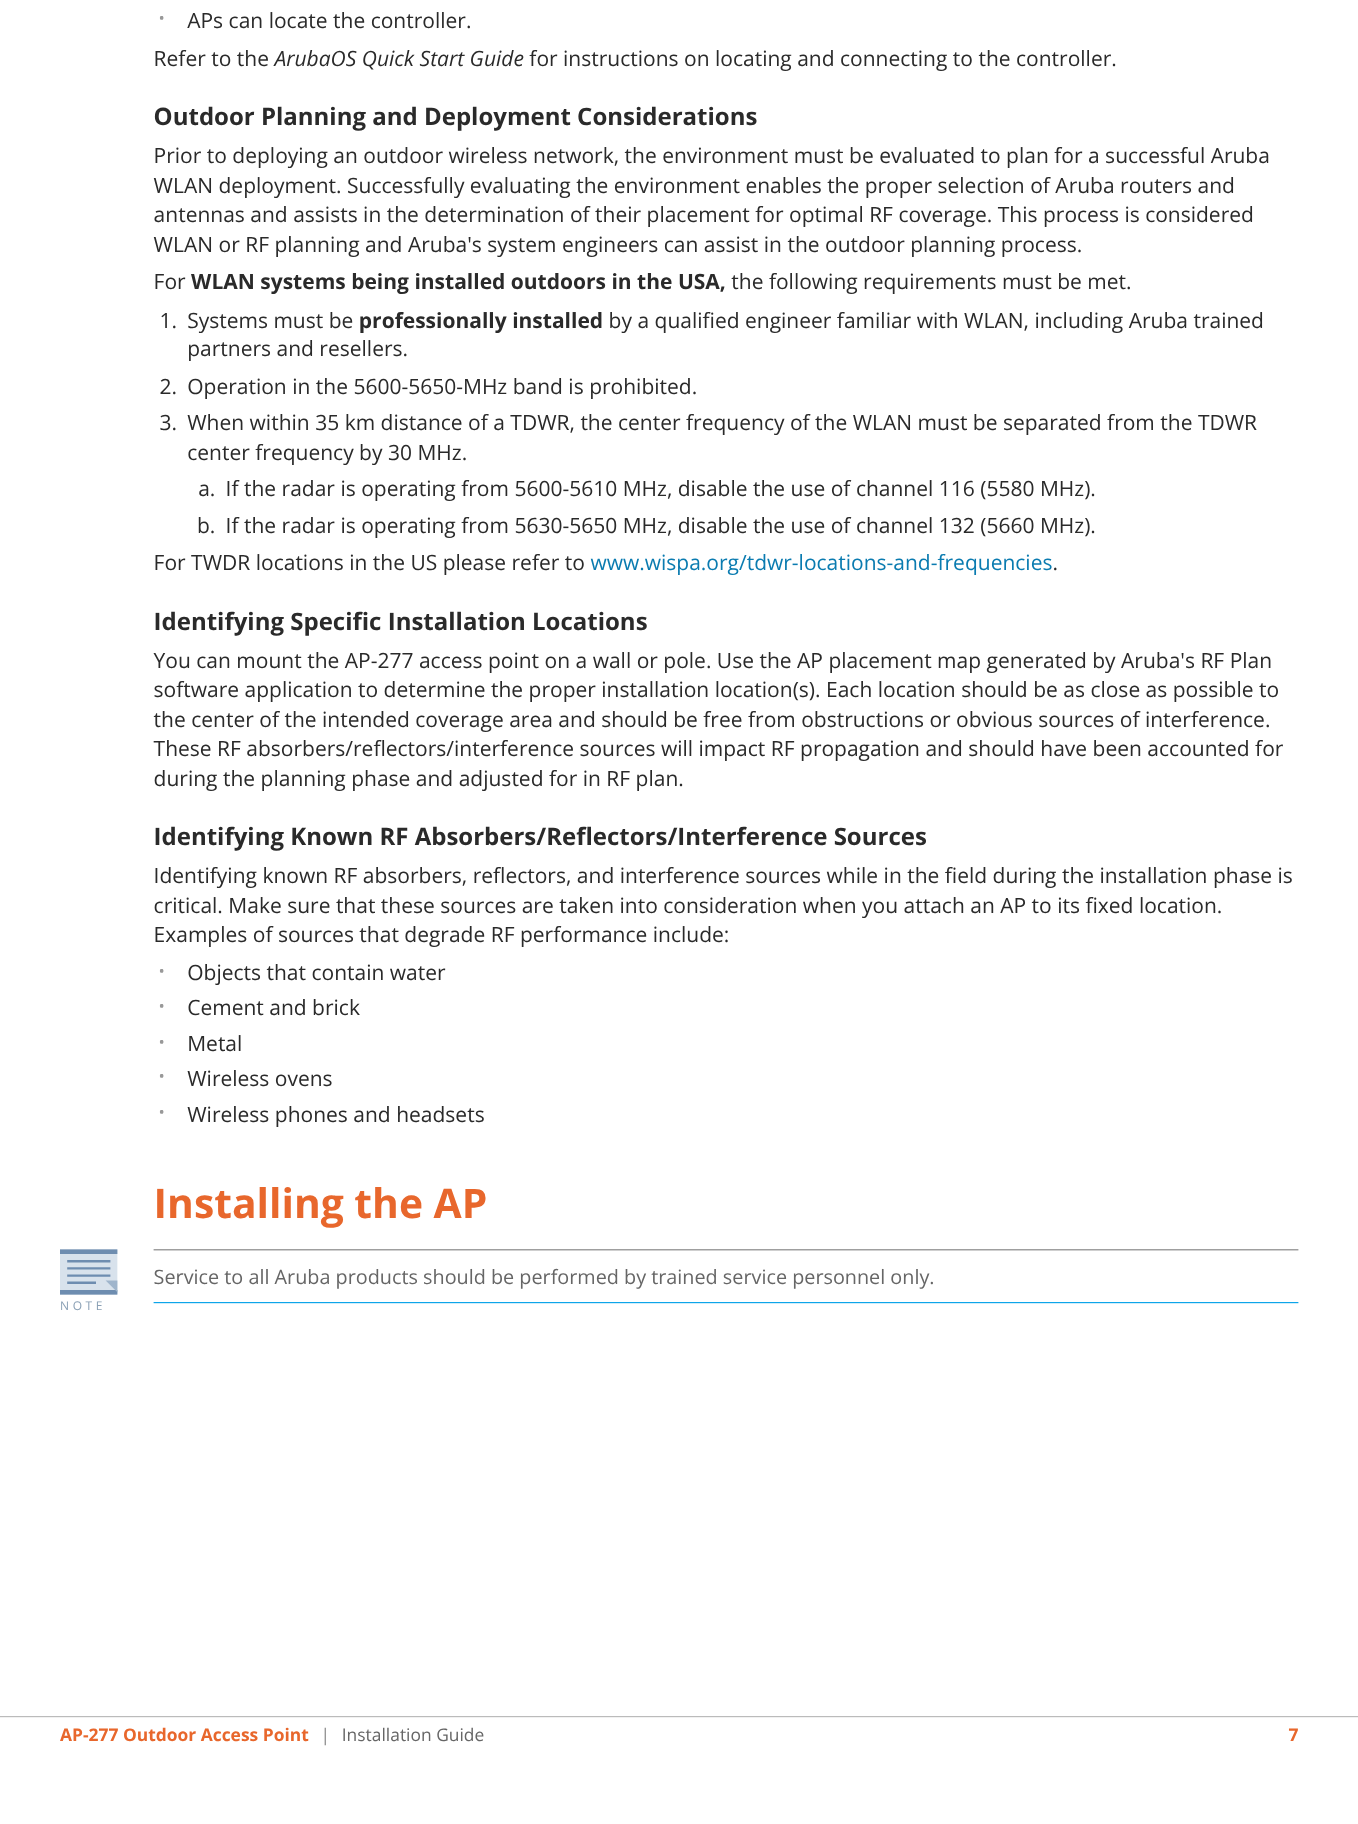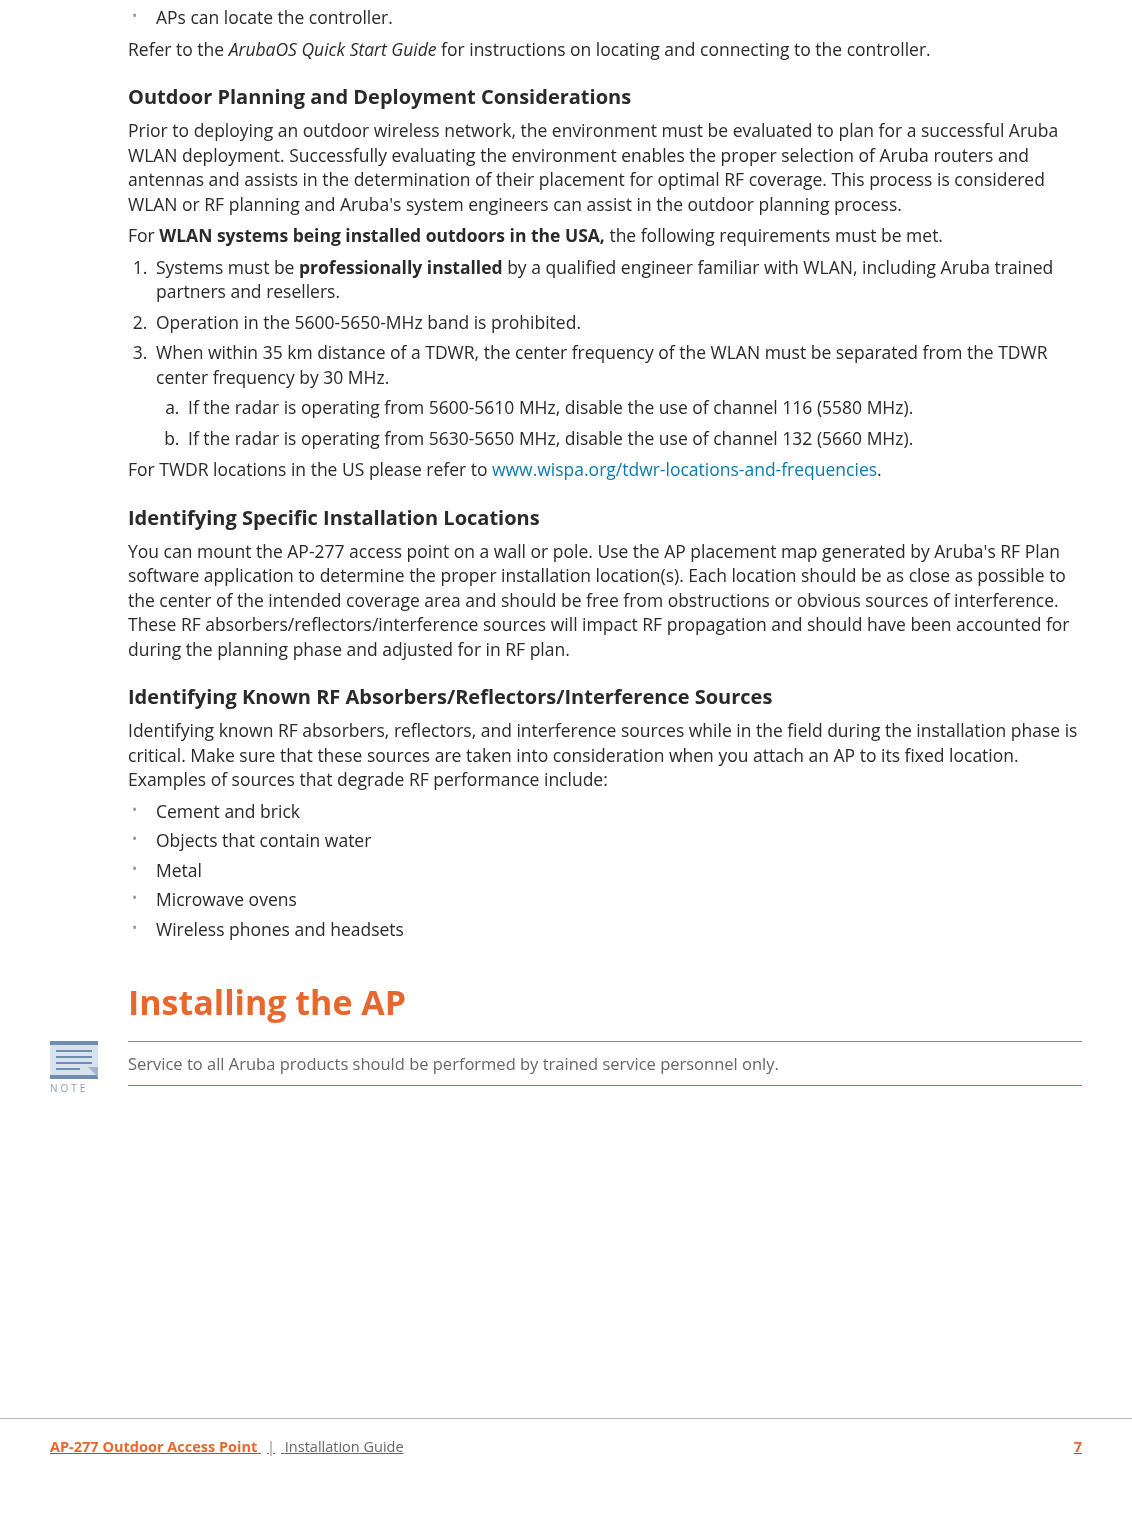--- a/index.html
+++ b/index.html
@@ -102,27 +102,26 @@
     font-size: 16.5px;
     color: #666;
     margin-left: 20px;
   }
   .footer {
     position: absolute;
     bottom: 18px;
     left: 0;
     right: 0;
     border-top: 1px solid #bbb;
-    padding: 18px 50px 0 50px;
+    padding: 6px 50px 0 50px;
     font-size: 14.5px;
     color: #666;
     display: flex;
     justify-content: space-between;
     box-sizing: border-box;
-    text-decoration: underline;
   }
   .footer .left .orange {
     color: #e8672c;
     font-weight: 700;
   }
   .footer .left .sep {
     color: #888;
     margin: 0 6px;
   }
   .footer .right {
@@ -165,24 +164,24 @@
     <p>
       <span>For TWDR locations in the US please refer to </span><a class="link" href="#">www.wispa.org/tdwr-locations-and-frequencies</a><span>.</span>
     </p>
 
     <h3>Identifying Specific Installation Locations</h3>
     <p>You can mount the AP-277 access point on a wall or pole. Use the AP placement map generated by Aruba's RF Plan software application to determine the proper installation location(s). Each location should be as close as possible to the center of the intended coverage area and should be free from obstructions or obvious sources of interference. These RF absorbers/reflectors/interference sources will impact RF propagation and should have been accounted for during the planning phase and adjusted for in RF plan.</p>
 
     <h3>Identifying Known RF Absorbers/Reflectors/Interference Sources</h3>
     <p>Identifying known RF absorbers, reflectors, and interference sources while in the field during the installation phase is critical. Make sure that these sources are taken into consideration when you attach an AP to its fixed location. Examples of sources that degrade RF performance include:</p>
     <ul class="bullets">
+      <li><span>Objects that contain water</span></li>
       <li><span>Cement and brick</span></li>
-      <li><span>Objects that contain water</span></li>
       <li><span>Metal</span></li>
-      <li><span>Microwave ovens</span></li>
+      <li><span>Wireless ovens</span></li>
       <li><span>Wireless phones and headsets</span></li>
     </ul>
 
     <h2 class="orange">Installing the AP</h2>
   </div>
 
   <div class="note-block">
     <div class="note-icon-wrap">
       <svg width="48" height="38">
         <rect x="0" y="0" width="48" height="38" fill="#d8e2ec"></rect>

